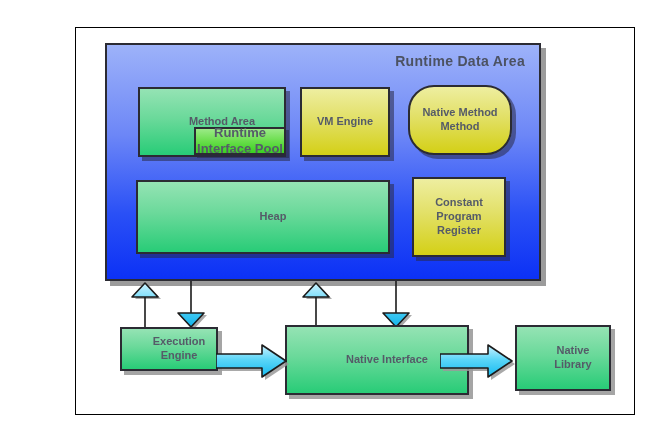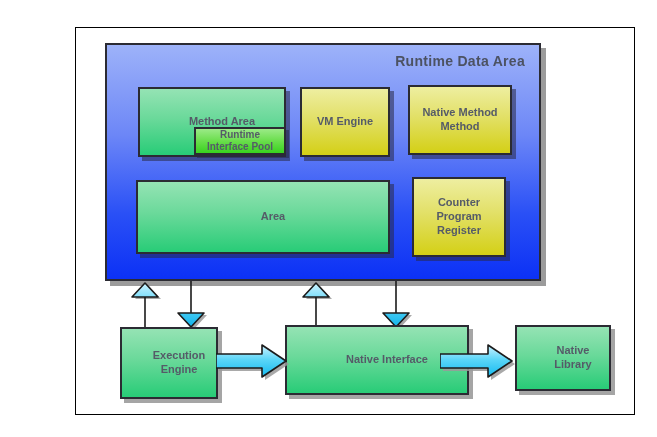--- a/index.html
+++ b/index.html
@@ -84,31 +84,31 @@
     background: linear-gradient(to bottom, #9bea87 0%, #6ade4c 50%, #38d21f 100%);
   }
   .node.bottom-row {
     box-shadow: 4px 4px 0 rgba(160,160,160,0.95);
   }
 
   
   .n-method-area { left: 138px; top: 87px;  width: 148px; height: 70px; }
   .n-rcp {
     left: 194px; top: 127px; width: 92px; height: 28px;
-    font-size: 10px;
+    font-size: 13px;
     box-shadow: 3px 3px 0 rgba(40,40,70,0.55);
     z-index: 4;
   }
   .n-vm-stack   { left: 300px; top: 87px;  width: 90px;  height: 70px; }
-  .n-nm-stack   { left: 408px; top: 85px;  width: 104px; height: 70px; }
+  .n-nm-stack   { left: 408px; top: 85px;  width: 104px; height: 70px; border-radius: 26px; }
   .n-heap       { left: 136px; top: 180px; width: 254px; height: 74px; }
   .n-pcr        { left: 412px; top: 177px; width: 94px;  height: 80px; }
 
   
-  .n-exec-engine { left: 120px; top: 327px; width: 98px;  height: 72px; }
+  .n-exec-engine { left: 120px; top: 327px; width: 98px;  height: 44px; }
   .n-native-if   { left: 285px; top: 325px; width: 184px; height: 70px; }
   .n-native-lib  { left: 515px; top: 325px; width: 96px;  height: 66px; }
 
   
   .arrow {
     position: absolute;
   }
   .arrow svg { display: block; }
 </style>
 </head>
@@ -138,26 +138,26 @@
   </div>
 
   <div class="node yellow n-nm-stack">
     <span>
       <span>Native Method</span><br>
       <span>Method</span>
     </span>
   </div>
 
   <div class="node green n-heap">
-    <span>Area</span>
+    <span>Heap</span>
   </div>
 
   <div class="node yellow n-pcr">
     <span>
-      <span>Counter</span><br>
+      <span>Constant</span><br>
       <span>Program</span><br>
       <span>Register</span>
     </span>
   </div>
 
   <div class="arrow" style="left:127px; top:281px;">
     <svg width="42" height="48" viewBox="0 0 42 48">
       <defs>
         <linearGradient id="gUp1" x1="0" y1="0" x2="0" y2="1">
           <stop offset="0%" stop-color="#cdf2ff"></stop>

